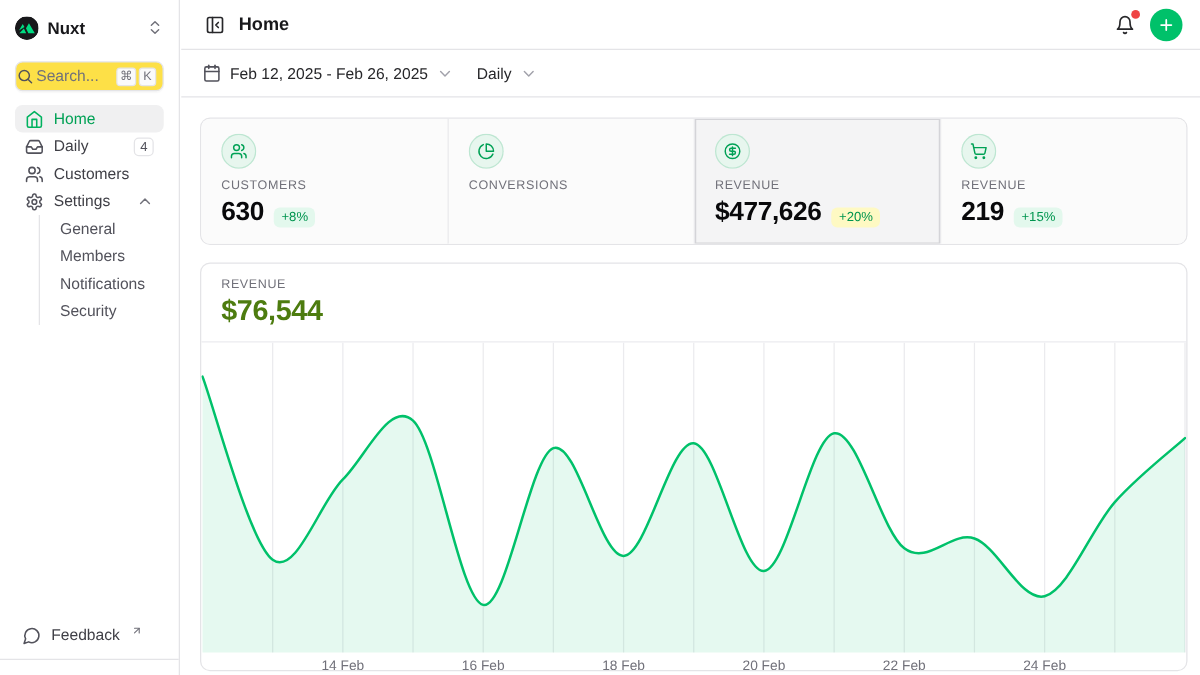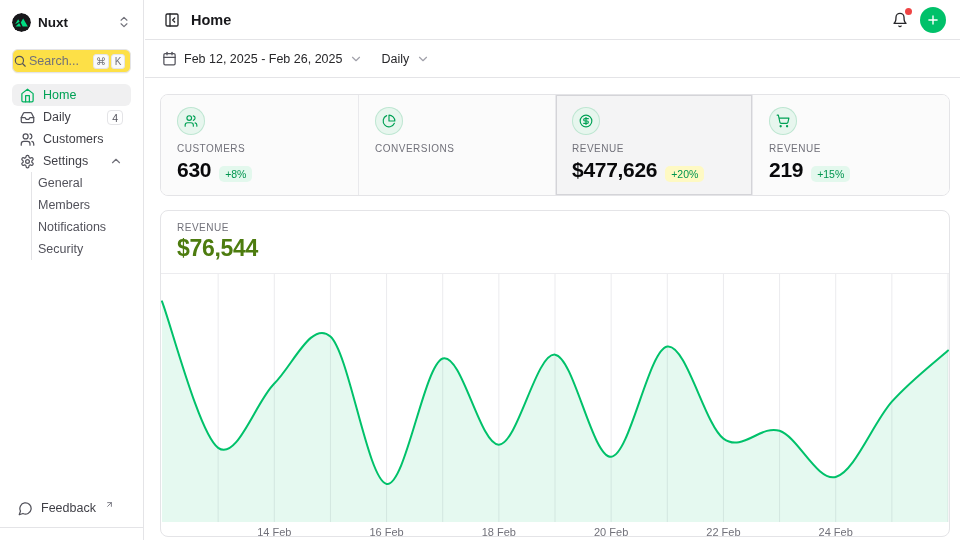--- a/index.html
+++ b/index.html
@@ -26,21 +26,21 @@
     border-radius:3px; min-width:14px; height:15px; line-height:14px; text-align:center; padding:0 2px; }
   .nav { display:flex; flex-direction:column; }
   .nav-item { display:flex; align-items:center; gap:8px; height:22px; padding:0 8px;
     border-radius:6px; font-size:12.5px; font-weight:500; color:#3f3f46; cursor:pointer; }
   .nav-item .nico { color:#52525b; flex:none; }
   .nav-item.active { background:#f0f0f1; color:#00a155; }
   .nav-item.active .nico { color:#00b25f; }
   .nav-badge { margin-left:auto; font-size:10.5px; color:#52525b; border:1px solid #e4e4e7;
     border-radius:4px; padding:0 4px; height:15px; line-height:14px; background:#fff; }
   .nav-caret { margin-left:auto; color:#71717a; }
-  .subnav { margin-left:19px; border-left:1px solid #e4e4e7; padding-left:6px;
+  .subnav { margin-left:19px; border-left:1px solid #e4e4e7; padding-left:16px;
     display:flex; flex-direction:column; }
   .subnav-item { height:22px; display:flex; align-items:center; font-size:12.5px;
     color:#52525b; font-weight:500; cursor:pointer; }
   .sb-bottom { margin-top:auto; }
   .link-item { display:flex; align-items:flex-start; gap:8px; height:22px; padding:0 6px 0 6px;
     font-size:12.5px; font-weight:500; color:#3f3f46; align-items:center; cursor:pointer; }
   .link-item .nico { color:#52525b; }
   .ext { color:#71717a; transform:translateY(-4px); margin-left:1px; }
   .sb-sep { border-top:1px solid #e4e4e7; margin:8px -12px 0; }
   .user-row { display:flex; align-items:center; gap:7px; padding:9px 2px 2px; }

